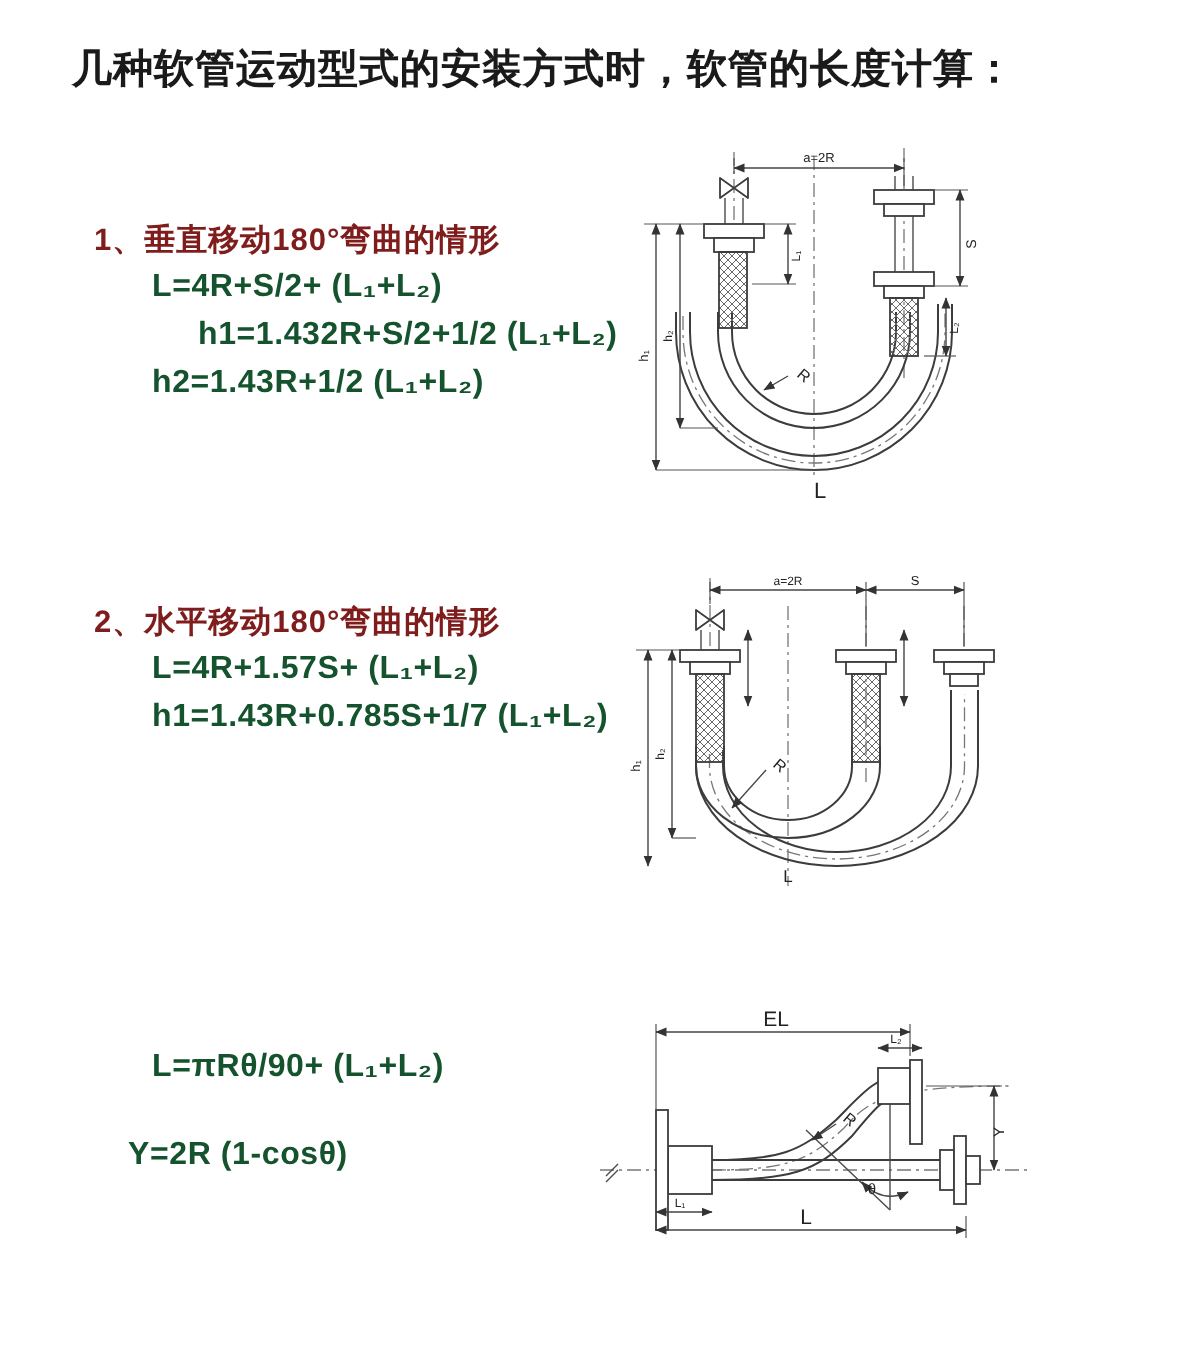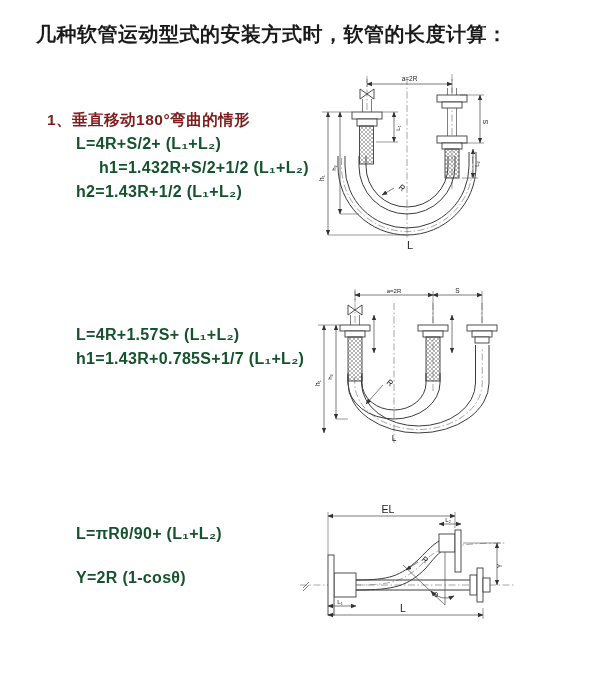--- a/index.html
+++ b/index.html
@@ -23,25 +23,26 @@
 
 <div class="page">
 
   <div class="page-title">几种软管运动型式的安装方式时，软管的长度计算：</div>
 
   <div class="sec-heading" style="left:47px;top:110px;">1、垂直移动180°弯曲的情形</div>
   <div class="formula" style="left:76px;top:135px;">L=4R+S/2+ (L₁+L₂)</div>
   <div class="formula" style="left:76px;top:159px;margin-left:23px;">h1=1.432R+S/2+1/2 (L₁+L₂)</div>
   <div class="formula" style="left:76px;top:183px;">h2=1.43R+1/2 (L₁+L₂)</div>
 
+  <div class="sec-heading" style="left:47px;top:301px;">2、水平移动180°弯曲的情形</div>
   <div class="formula" style="left:76px;top:326px;">L=4R+1.57S+ (L₁+L₂)</div>
   <div class="formula" style="left:76px;top:350px;">h1=1.43R+0.785S+1/7 (L₁+L₂)</div>
 
   <div class="formula" style="left:76px;top:525px;">L=πRθ/90+ (L₁+L₂)</div>
-  <div class="formula" style="left:76px;top:569px;">Y=2R (1-cosθ)</div>
+  <div class="formula" style="left:64px;top:569px;">Y=2R (1-cosθ)</div>
 
   <svg class="dg" style="left:310px;top:68px;" width="290" height="195" viewBox="0 0 290 195">
     <defs>
       <marker id="ar1" viewBox="0 0 8 8" refX="7.5" refY="4" markerWidth="8" markerHeight="8" orient="auto-start-reverse">
         <path d="M0,0.8 L8,4 L0,7.2 Z" fill="#333"></path>
       </marker>
       <pattern id="braid1" width="4" height="4" patternUnits="userSpaceOnUse">
         <path d="M0,4 L4,0 M0,0 L4,4" stroke="#6a6a6a" stroke-width="0.5"></path>
       </pattern>
     </defs>

